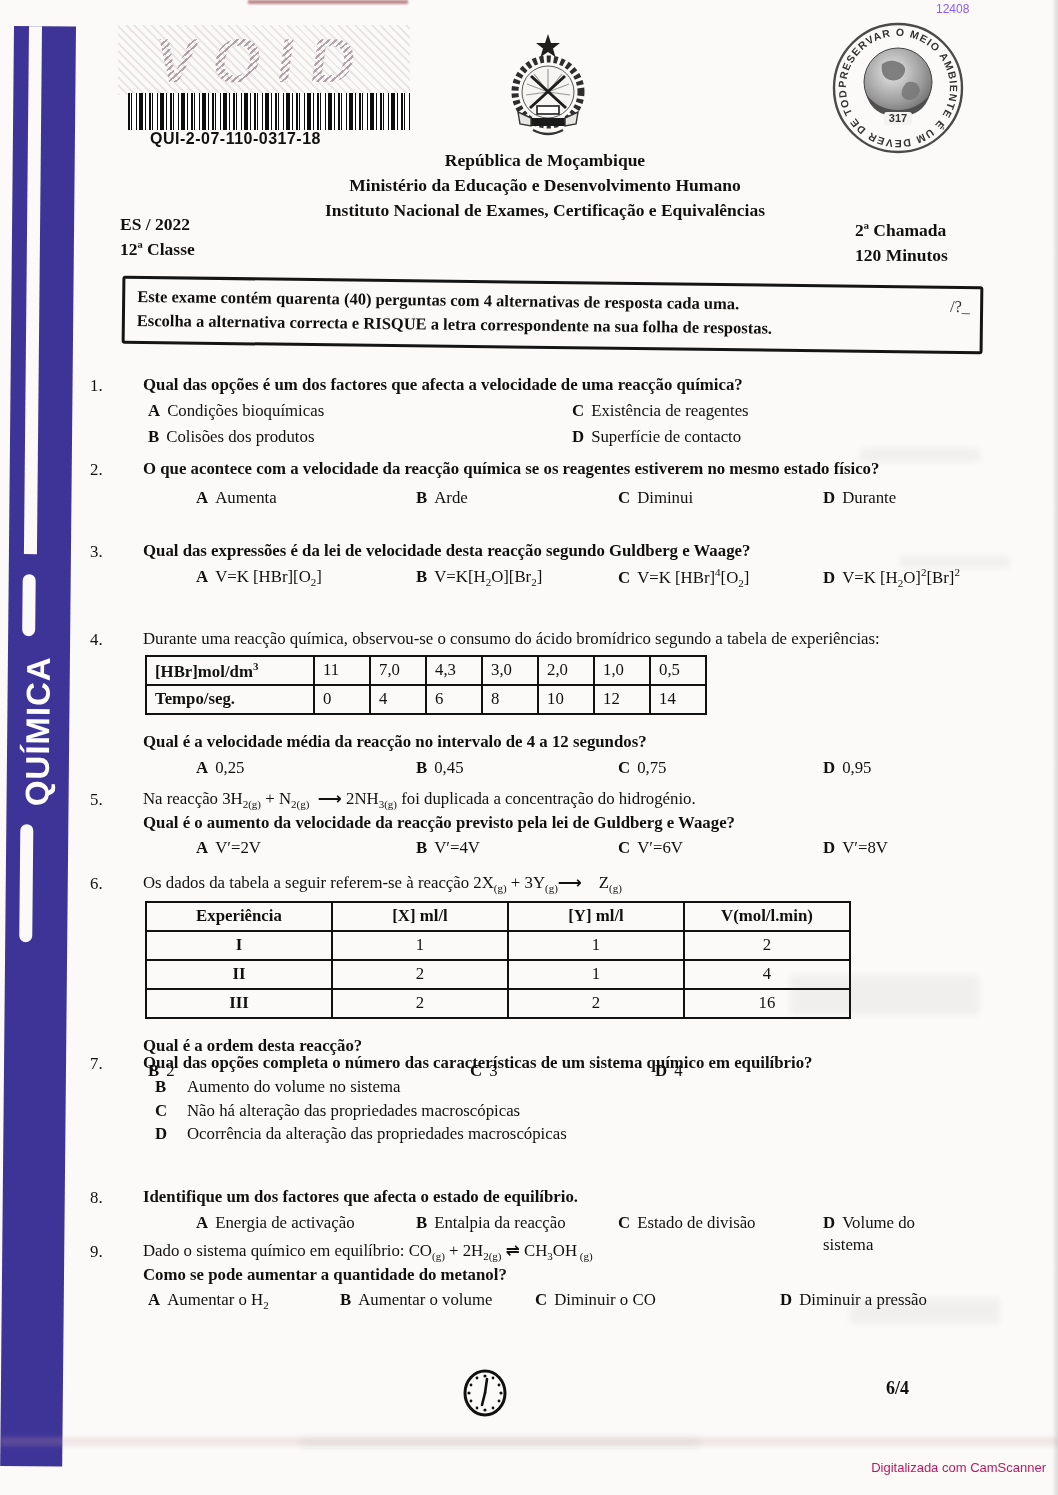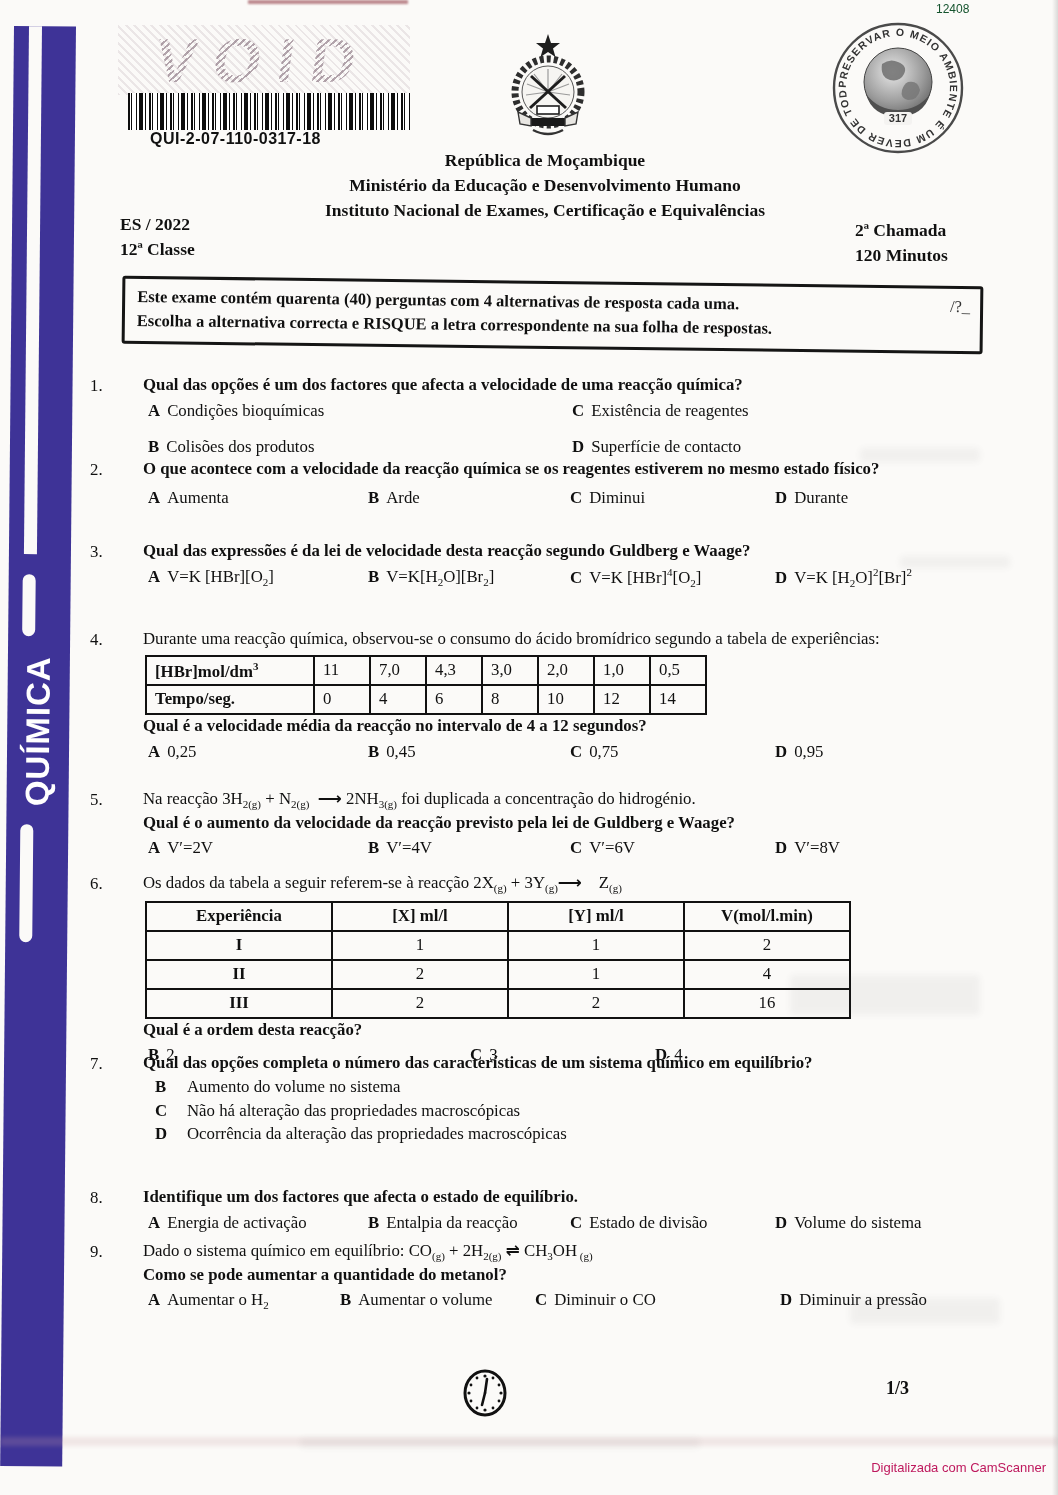--- a/index.html
+++ b/index.html
@@ -18,21 +18,21 @@
   .sidebar .label-wrap{position:absolute;top:612px;left:0;width:62px;height:186px;
            display:flex;align-items:center;justify-content:center;}
   .sidebar .label-wrap span{display:block;transform:rotate(-90deg);white-space:nowrap;
            font-family:"Liberation Sans","DejaVu Sans",sans-serif;font-weight:800;
            font-size:33px;letter-spacing:1px;color:#ffffff;}
 
   
   .red-smudge{position:absolute;left:248px;top:0;width:160px;height:4px;background:#8a2b36;
               opacity:.55;filter:blur(1px);}
   .scan-number{position:absolute;left:936px;top:2px;font-family:"Liberation Sans",sans-serif;
-              font-size:12px;color:#14532d;}
+              font-size:12px;color:#8b5cf6;}
 
   
   .void{position:absolute;left:118px;top:25px;width:292px;height:70px;
         background:repeating-linear-gradient(45deg,rgba(170,150,160,.20) 0 2px,transparent 2px 6px);
         display:flex;align-items:center;justify-content:center;overflow:hidden;}
   .void span{font-family:"Liberation Sans",sans-serif;font-weight:900;font-size:62px;
         letter-spacing:16px;transform:skewX(-8deg);color:transparent;
         background:repeating-linear-gradient(135deg,rgba(120,95,110,.55) 0 2px,rgba(255,255,255,0) 2px 5px);
         -webkit-background-clip:text;background-clip:text;}
 
@@ -67,29 +67,29 @@
   .instr .note{font-weight:400;color:#333;margin-left:10px;white-space:nowrap;}
 
   
   .q{position:absolute;left:90px;width:872px;font-size:16.8px;line-height:1.3;}
   .q .num{position:absolute;left:0;top:1px;width:46px;font-size:16.8px;}
   .q .body{margin-left:53px;}
   .bold{font-weight:700;}
   .just{text-align:justify;}
   .opt b{margin-right:7px;}
   .optrow{display:grid;margin-top:4px;}
-  .g-q1{grid-template-columns:424px auto;grid-auto-flow:column;grid-template-rows:auto auto;padding-left:5px;row-gap:14px;}
-  .g-4a{grid-template-columns:220px 202px 205px auto;padding-left:5px;}
+  .g-q1{grid-template-columns:424px auto;grid-auto-flow:column;grid-template-rows:auto auto;padding-left:5px;row-gap:4px;}
+  .g-4a{grid-template-columns:220px 202px 205px auto;padding-left:5px;margin-left:48px;}
   .g-q6{grid-template-columns:322px 185px 190px auto;padding-left:5px;}
   .g-q9{grid-template-columns:192px 195px 245px auto;padding-left:5px;}
   .optlist{margin-top:2px;padding-left:12px;}
   .optlist .optline{margin-top:2px;}
   .optlist b{display:inline-block;width:32px;}
 
-  table.dt{border-collapse:collapse;margin:5px 0 0 2px;font-size:16.8px;}
+  table.dt{border-collapse:collapse;margin:5px 0 16px 2px;font-size:16.8px;}
   table.dt td,table.dt th{border:2px solid #111;padding:1px 8px;height:25px;}
   .t4 td.h{font-weight:700;width:150px;}
   .t4 td.c{width:38px;}
   .t6 th{font-weight:700;text-align:center;}
   .t6 td{text-align:center;font-weight:700;}
   .t6 td.v{font-weight:400;}
   .t6 .c0{width:168px;}.t6 .c1{width:158px;}.t6 .c2{width:158px;}.t6 .c3{width:148px;}
   sub{font-size:11px;}sup{font-size:11px;}
   .arr{font-family:"DejaVu Sans",sans-serif;font-weight:700;}
 
@@ -374,21 +374,21 @@
           <circle cx="15" cy="40" r="1.4"></circle>
           <circle cx="9" cy="33" r="1.4"></circle>
         <circle cx="7" cy="25" r="1.6"></circle>
           <circle cx="9" cy="17" r="1.4"></circle>
           <circle cx="15" cy="10" r="1.4"></circle>
       </g>
       <line x1="23" y1="25" x2="25" y2="11" stroke="#111" stroke-width="2.6" stroke-linecap="round"></line>
       <line x1="23" y1="25" x2="20" y2="37" stroke="#111" stroke-width="2.6" stroke-linecap="round"></line>
     </svg>
   </div>
-  <div class="pagenum">1/3</div>
+  <div class="pagenum">6/4</div>
   <div class="pink-band"></div>
   <div class="camscanner">Digitalizada com CamScanner</div>
 
   <div class="bleed" style="left:860px;top:448px;width:120px;height:14px"></div>
   <div class="bleed" style="left:900px;top:556px;width:110px;height:12px"></div>
   <div class="bleed" style="left:790px;top:975px;width:190px;height:40px"></div>
   <div class="bleed" style="left:850px;top:1298px;width:150px;height:26px"></div>
   <div class="bleed" style="left:300px;top:1438px;width:400px;height:10px"></div>
 
 </div>

